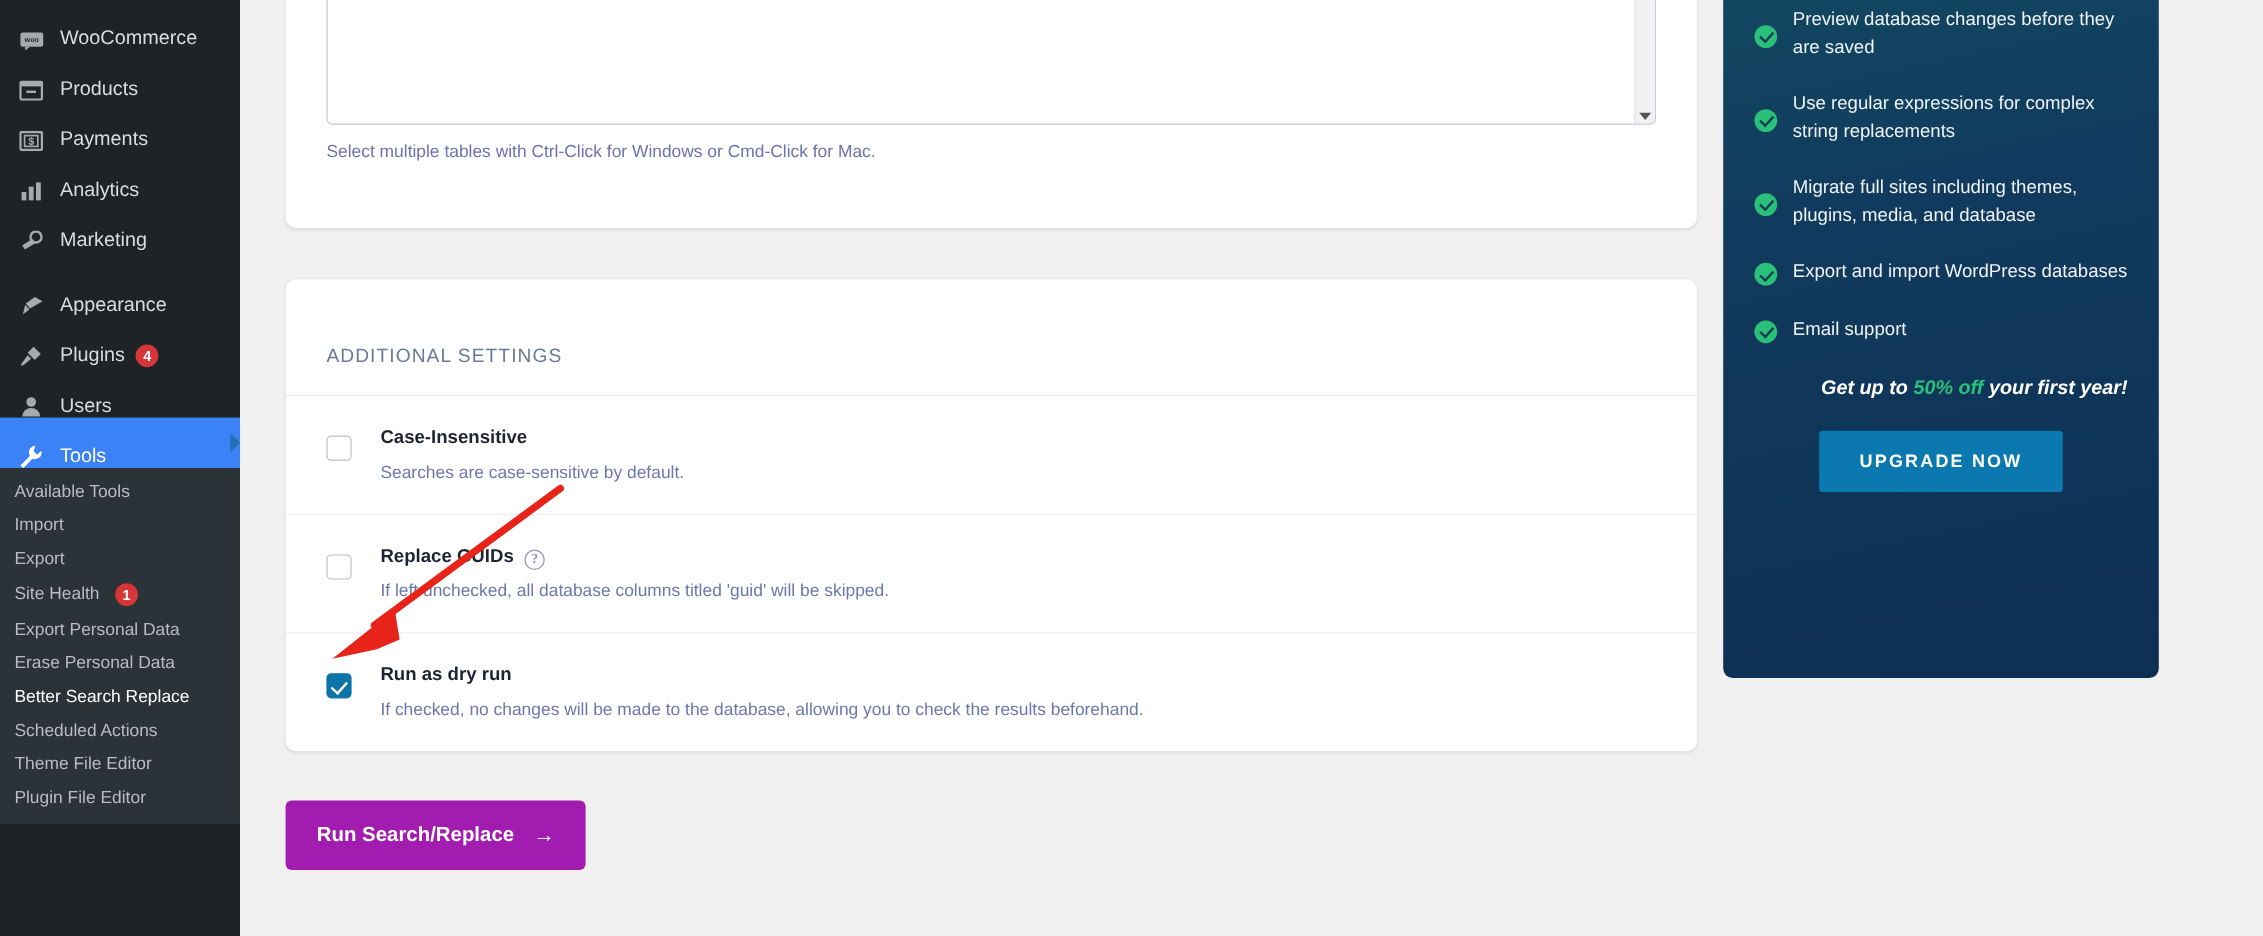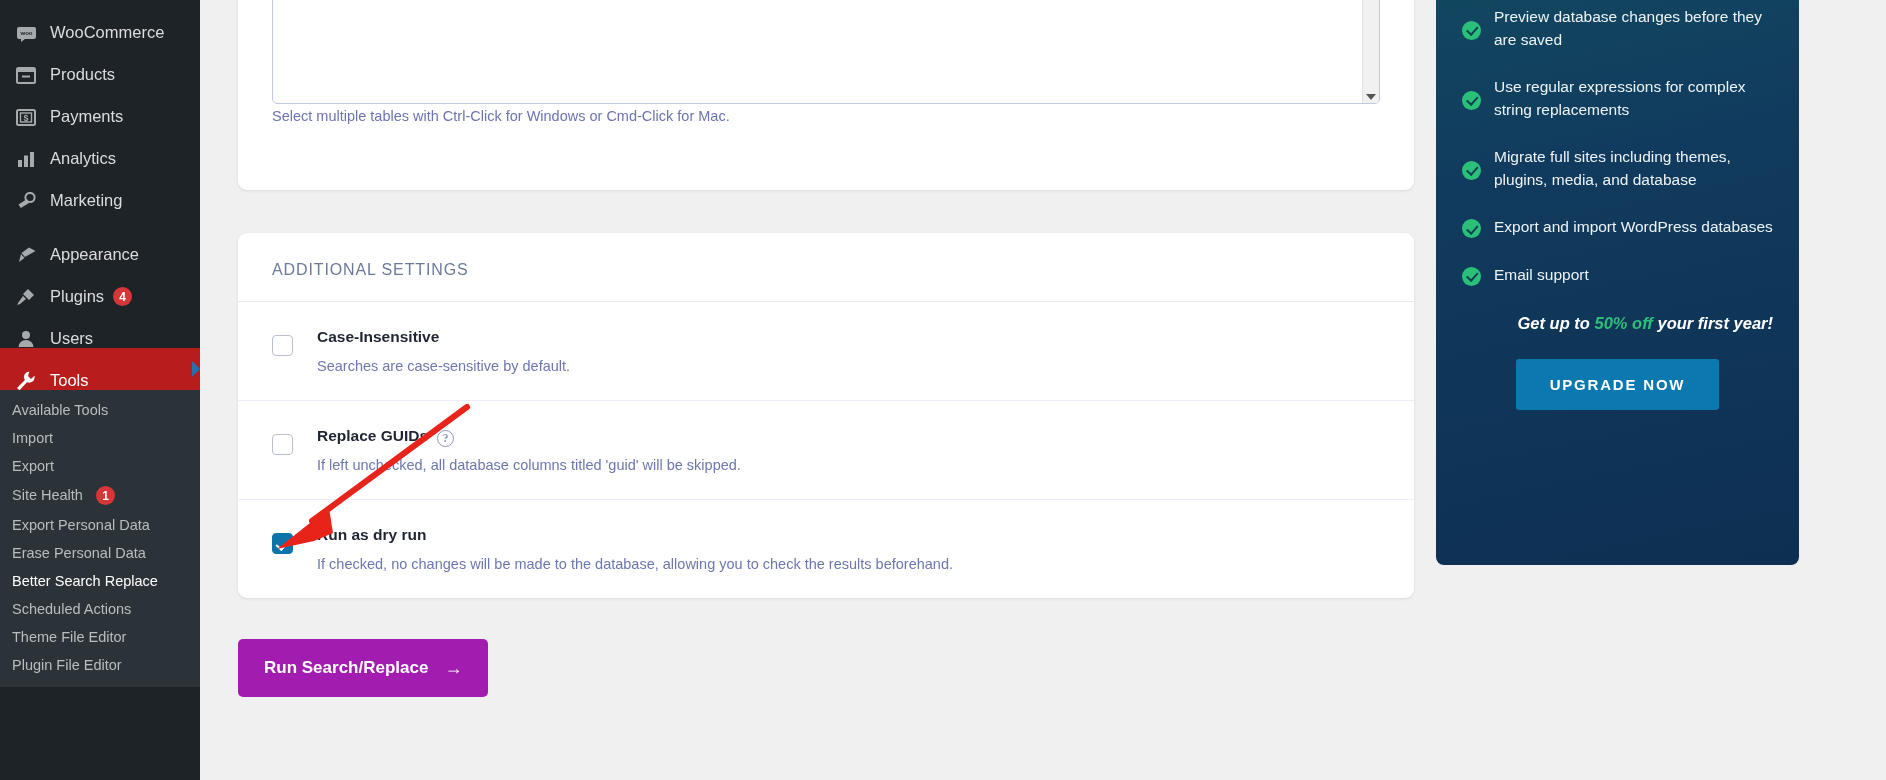--- a/index.html
+++ b/index.html
@@ -33,21 +33,21 @@
     cursor: pointer;
     white-space: nowrap;
   }
   .nav-item .ic {
     width: 28px; min-width: 28px;
     display: flex; align-items: center; justify-content: center;
     margin-right: 10px;
     color: #a7aaad;
   }
   .nav-item.active {
-    background: #b91c1c;
+    background: #3b82f6;
     color: #fff;
     font-weight: 400;
   }
   .nav-item.active .ic { color: #fff; }
   .nav-item.active::after {
     content: "";
     position: absolute;
     right: -8px; top: 50%;
     margin-top: -8px;
     border: 8px solid transparent;
@@ -128,37 +128,38 @@
   .sel-scrollbar .arrow-down {
     position: absolute;
     bottom: 3px; left: 50%;
     transform: translateX(-50%);
     width: 0; height: 0;
     border-left: 5px solid transparent;
     border-right: 5px solid transparent;
     border-top: 6px solid #555;
   }
   .helper-text {
-    margin: 4px 0 0 34px;
+    margin: 15px 0 0 34px;
     font-size: 14.5px;
     color: #6b74b0;
   }
 
   
   .card-settings { margin-top: 43px; }
   .settings-head {
     padding: 28px 34px 22px 34px;
     border-bottom: 1px solid #e6eaf5;
   }
   .settings-head h2 {
     font-size: 16px;
     letter-spacing: .055em;
     color: #6b7a99;
     font-weight: 400;
     text-transform: uppercase;
+    margin-top: 28px;
   }
   .setting-row {
     display: flex;
     align-items: flex-start;
     padding: 24px 34px 24px 34px;
     border-bottom: 1px solid #eceff7;
     min-height: 79px;
   }
   .setting-row:last-child { border-bottom: none; }
 

